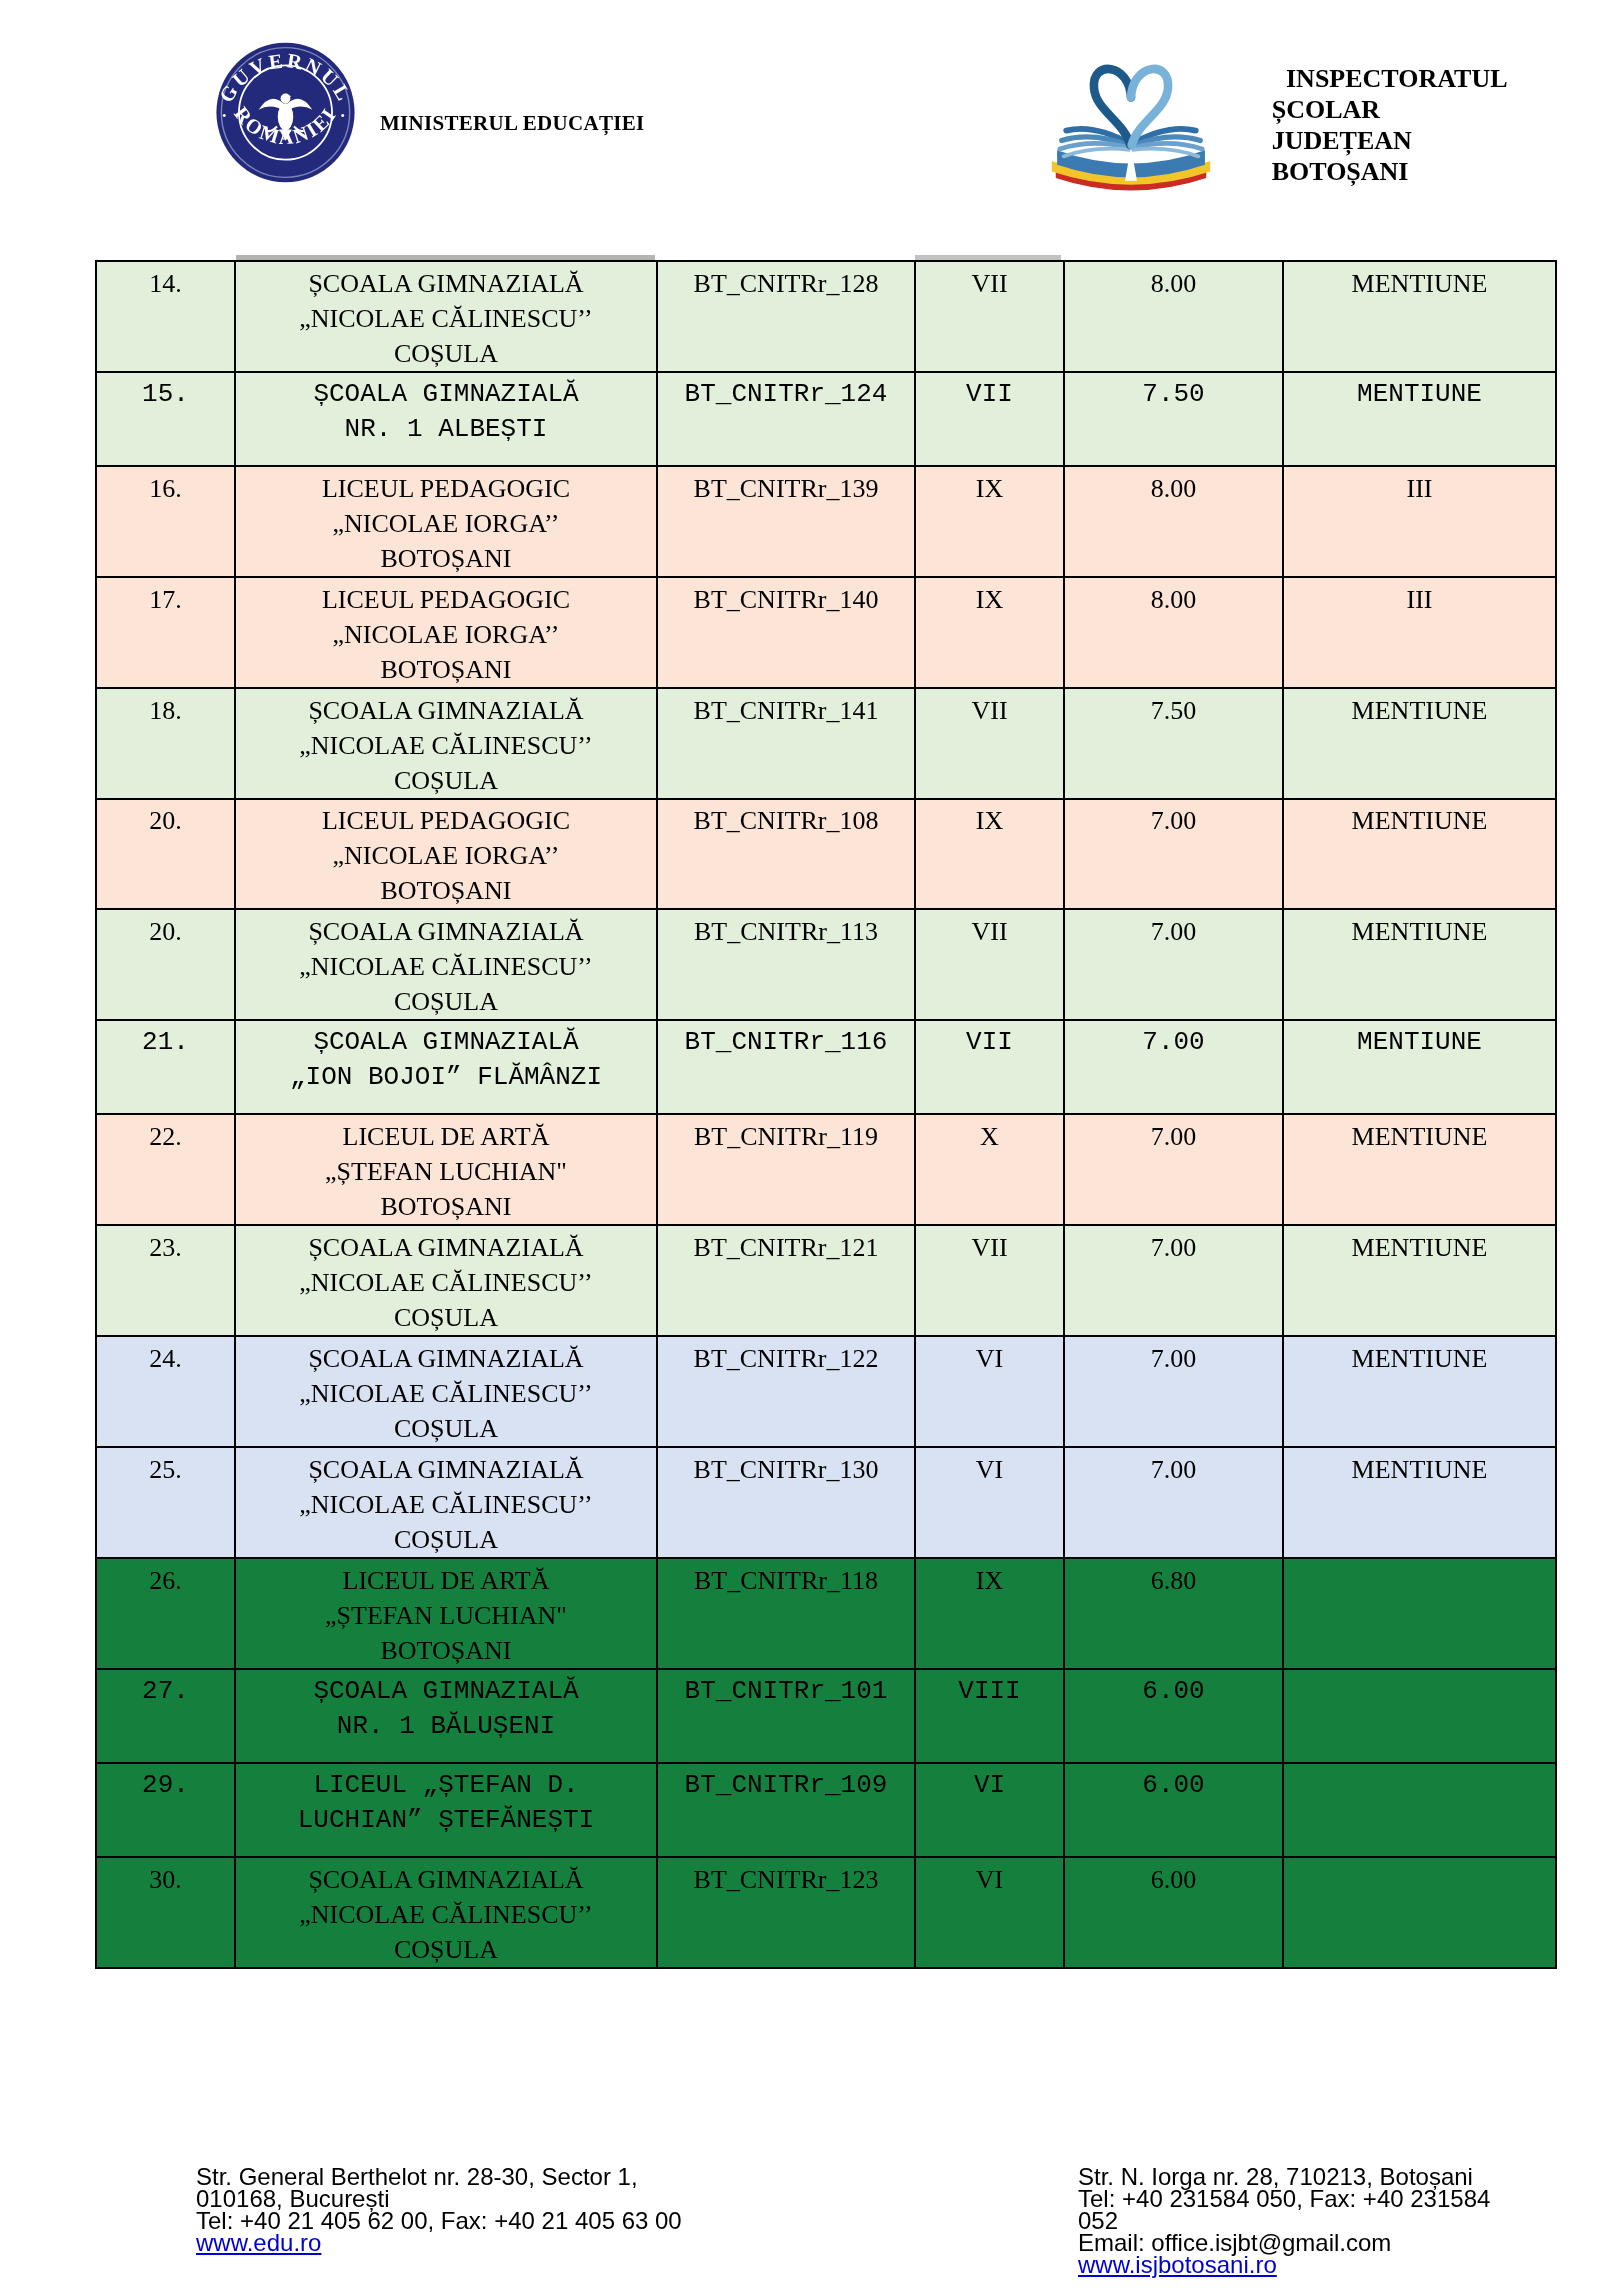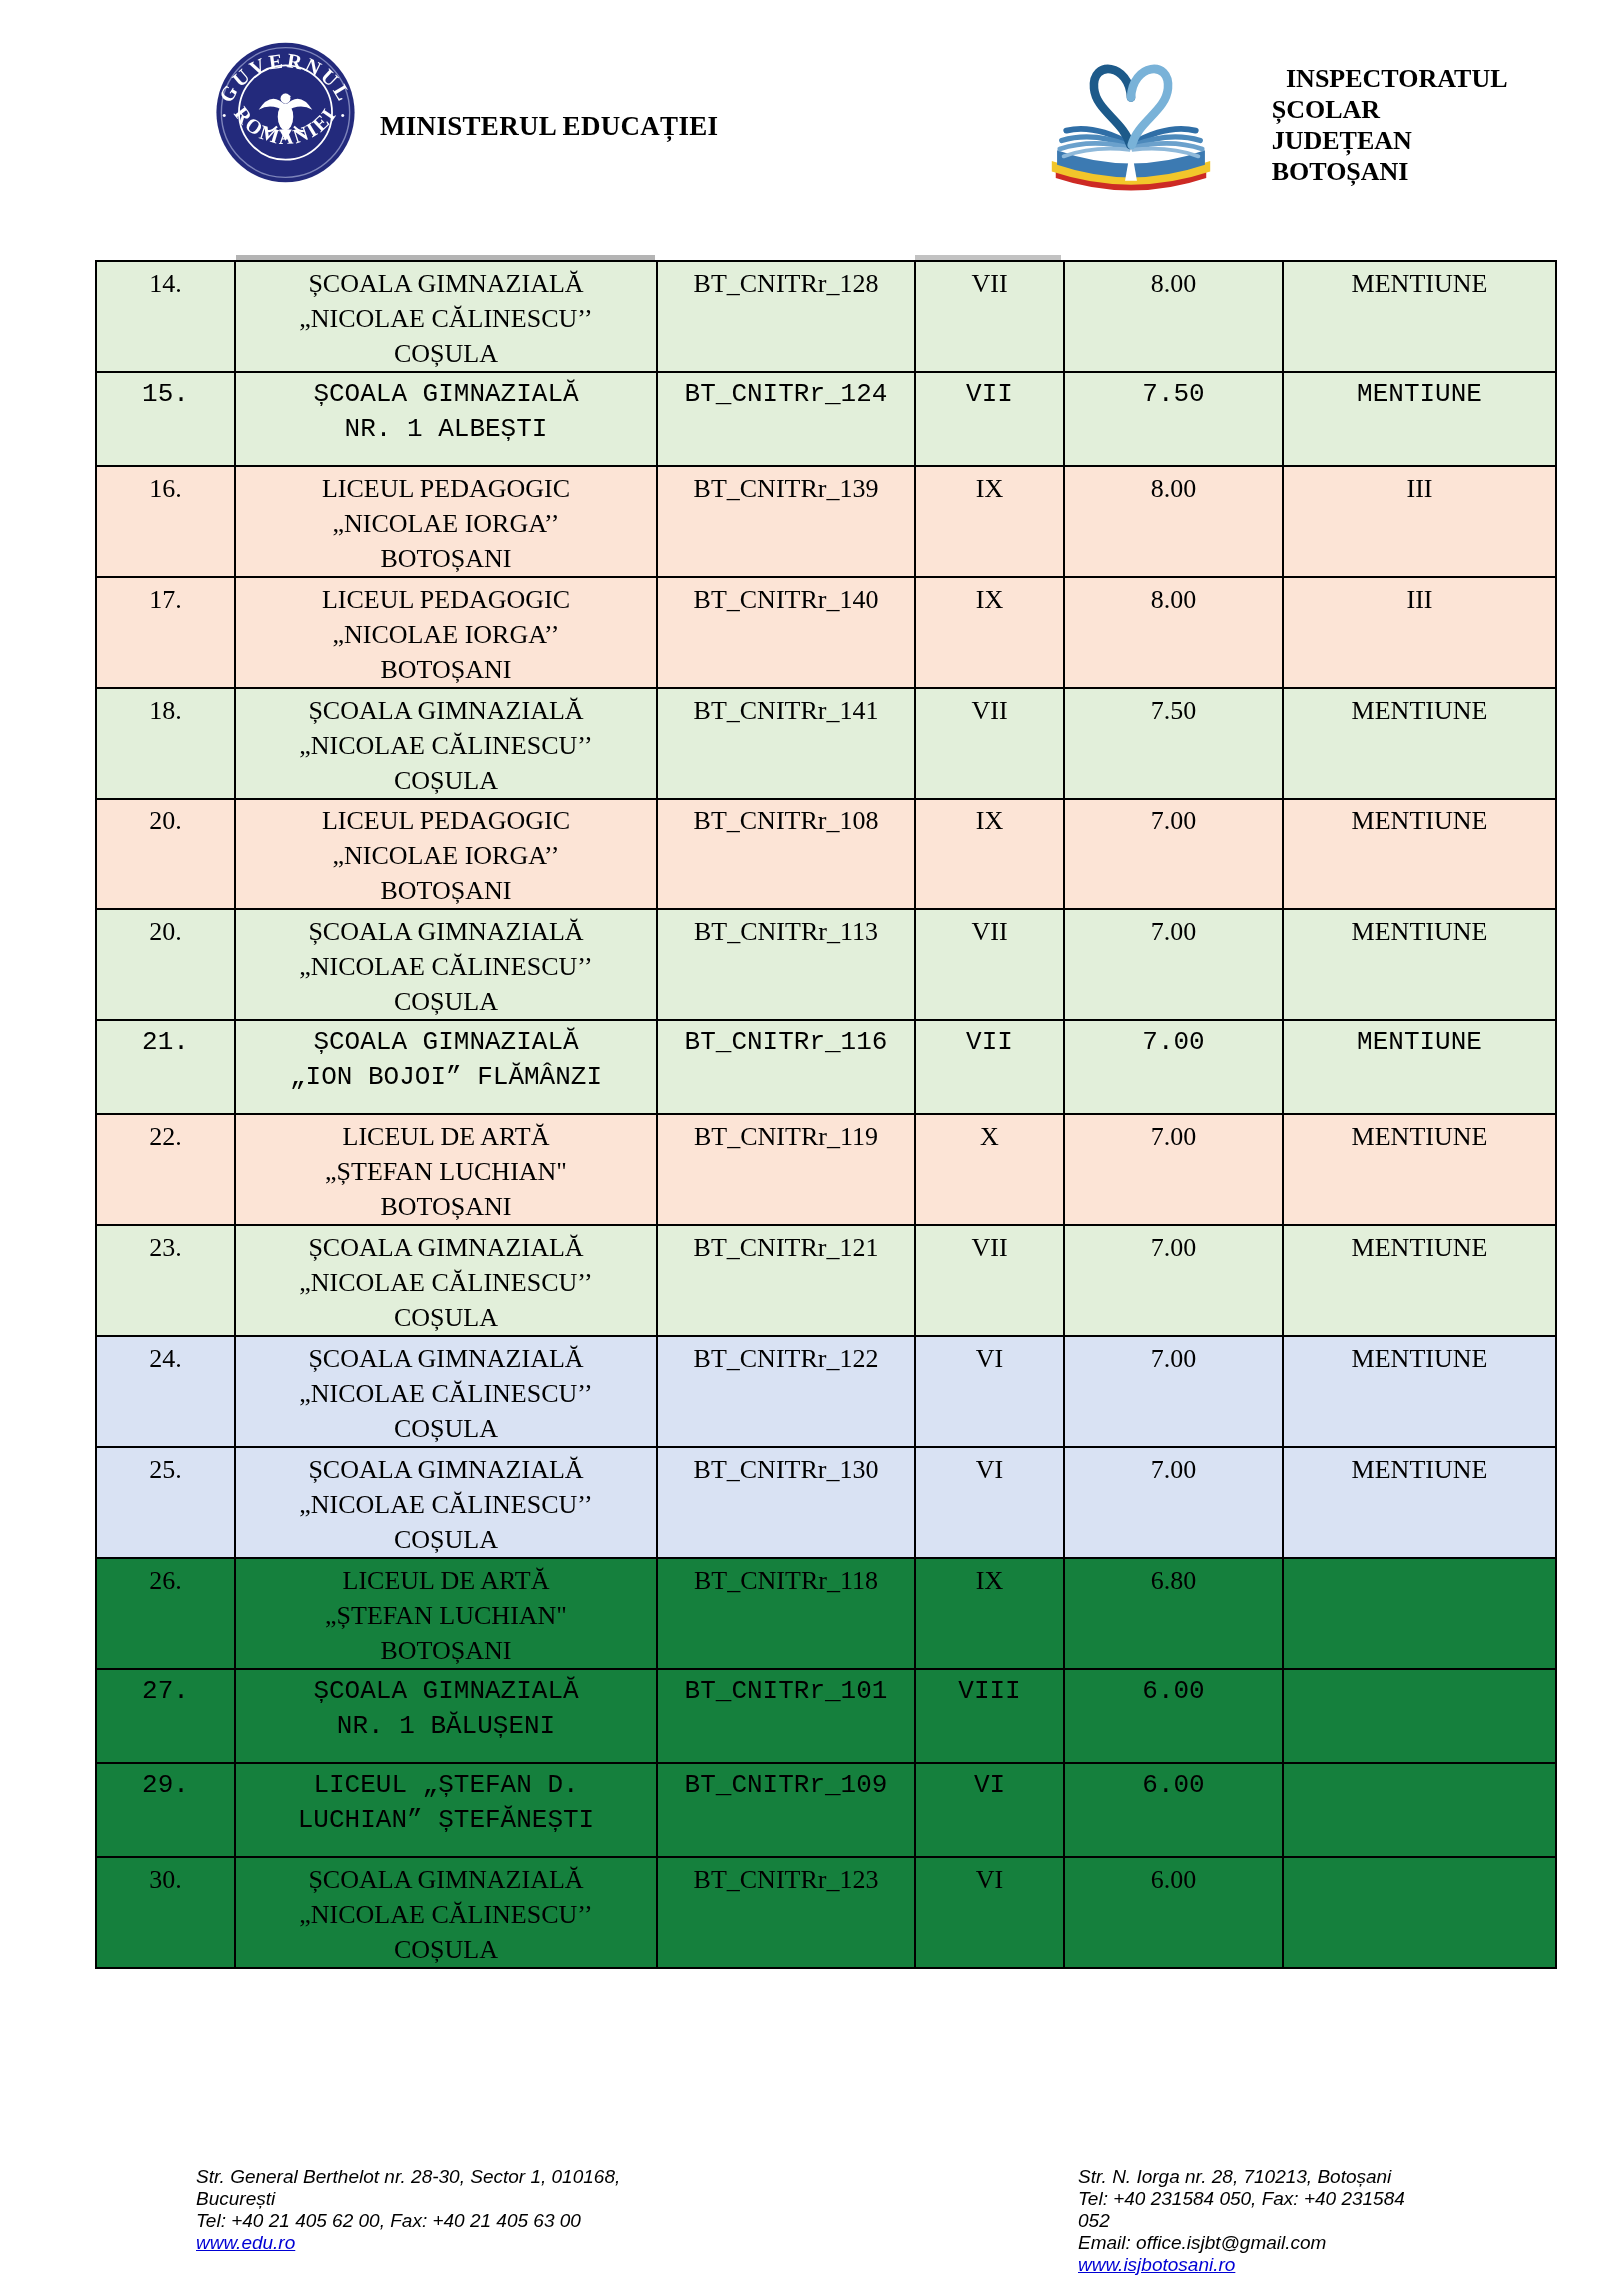--- a/index.html
+++ b/index.html
@@ -9,21 +9,21 @@
     background:#ffffff;
     font-family:"Liberation Serif", serif;
     color:#000;
     overflow:hidden;
   }
 
   
   .gov-logo{position:absolute;left:215px;top:42px;width:141px;height:141px;}
   .ministry-title{
     position:absolute;left:380px;top:111px;
-    font-size:27px;font-weight:bold;letter-spacing:0.3px;
+    font-size:21px;font-weight:bold;letter-spacing:0.3px;
     white-space:nowrap;
   }
   .isj-logo{position:absolute;left:1032px;top:38px;width:198px;height:162px;}
   .isj-text{
     position:absolute;left:1254px;top:63px;
     font-size:26px;font-weight:bold;line-height:31px;
     white-space:nowrap;
   }
   .isj-text .line{padding-left:17.7px;}
   .isj-text .line:first-child{padding-left:0;margin-left:32px;}
@@ -52,21 +52,21 @@
   tr.bg-orange{background:#fce4d6;}
   tr.bg-blue{background:#d9e2f3;}
   tr.bg-white{background:#15803d;}
   td.c-school{white-space:pre-line;}
   td.c-no{font-size:25px;}
 
   
   .footer-block{
     position:absolute;top:2166px;
     font-family:"Liberation Sans", sans-serif;
-    font-size:19px;line-height:22px;color:#000;font-style:italic;
+    font-size:24px;line-height:22px;color:#000;
   }
   .footer-left{left:196px;width:497px;}
   .footer-right{left:1078px;width:425px;}
   .footer-link{color:#0000d4;text-decoration:underline;}
 </style>
 </head>
 <body>
 
 <div class="page">
 

